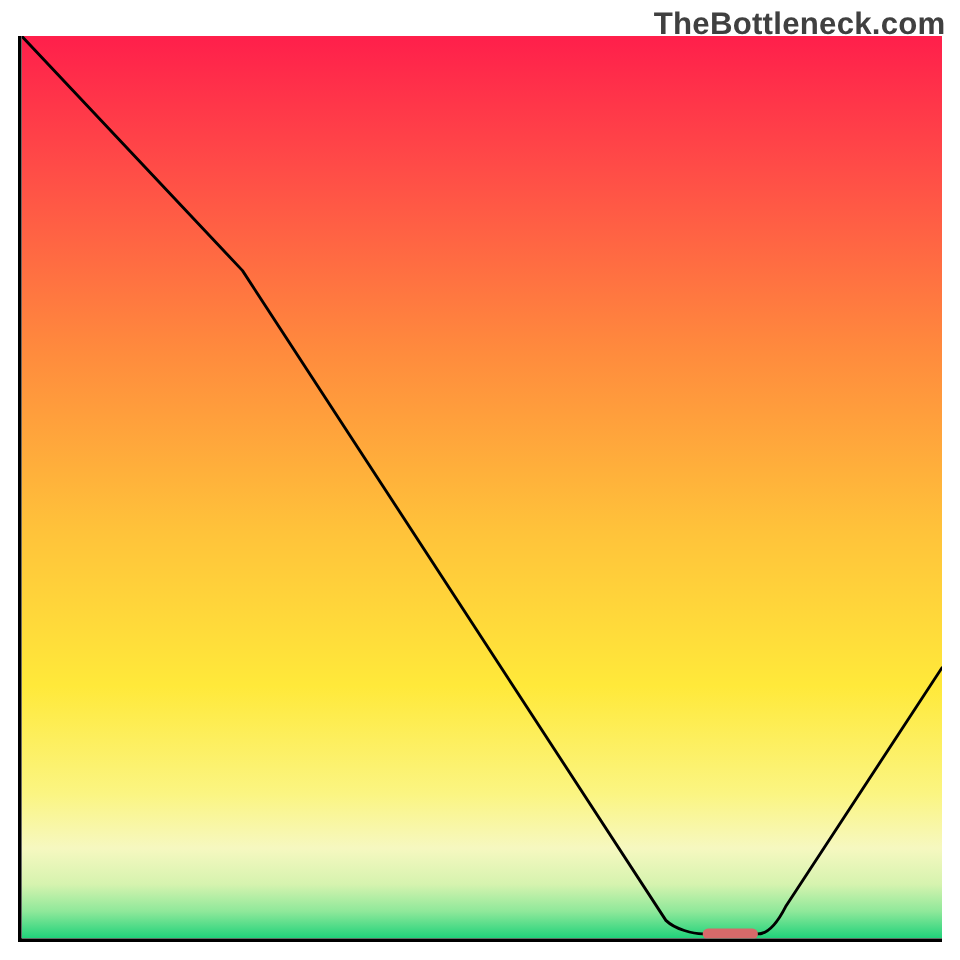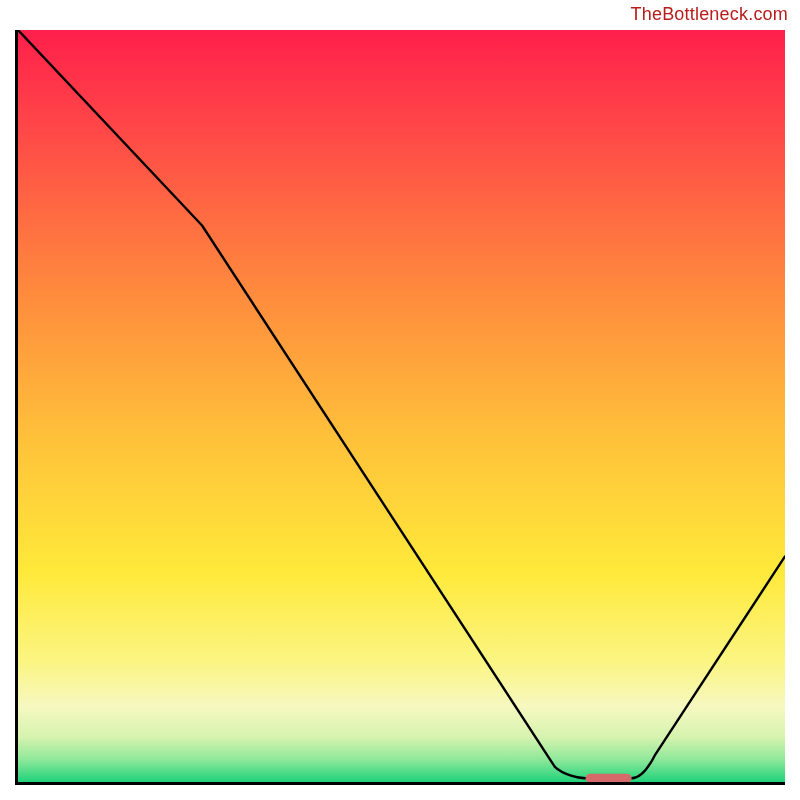--- a/index.html
+++ b/index.html
@@ -13,23 +13,23 @@
   }
   .page {
     position: relative;
     width: 800px;
     height: 800px;
   }
   .watermark {
     position: absolute;
     top: 4px;
     right: 12px;
-    font-size: 18px;
-    font-weight: 400;
-    color: #b91c1c;
+    font-size: 26px;
+    font-weight: 700;
+    color: #404040;
     letter-spacing: 0.2px;
     user-select: none;
   }
   .plot-frame {
     position: absolute;
     left: 15px;
     top: 30px;
     width: 770px;
     height: 755px;
     border-left: 3px solid #000;

